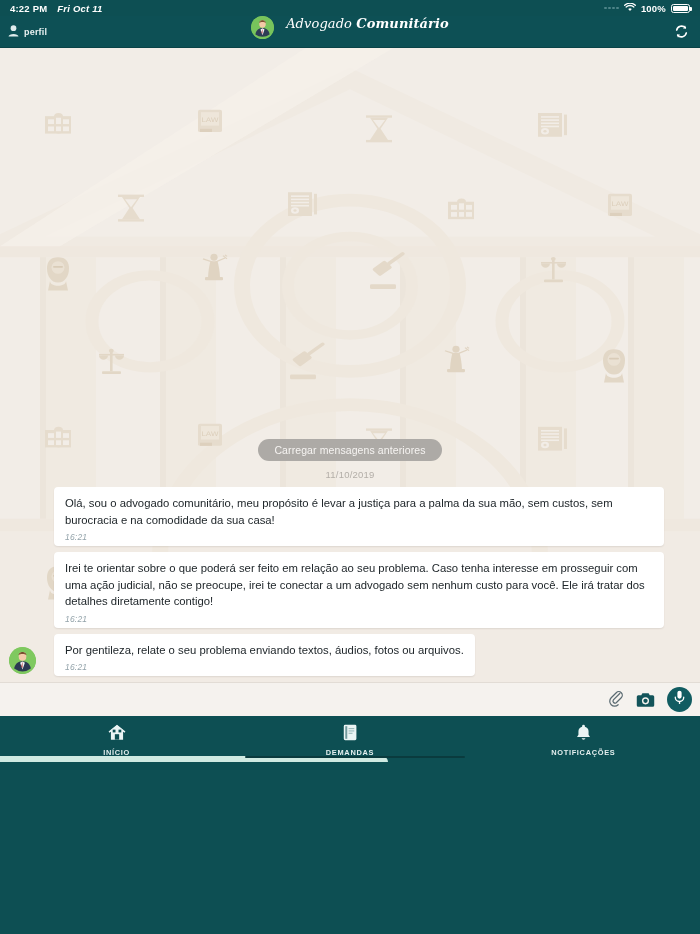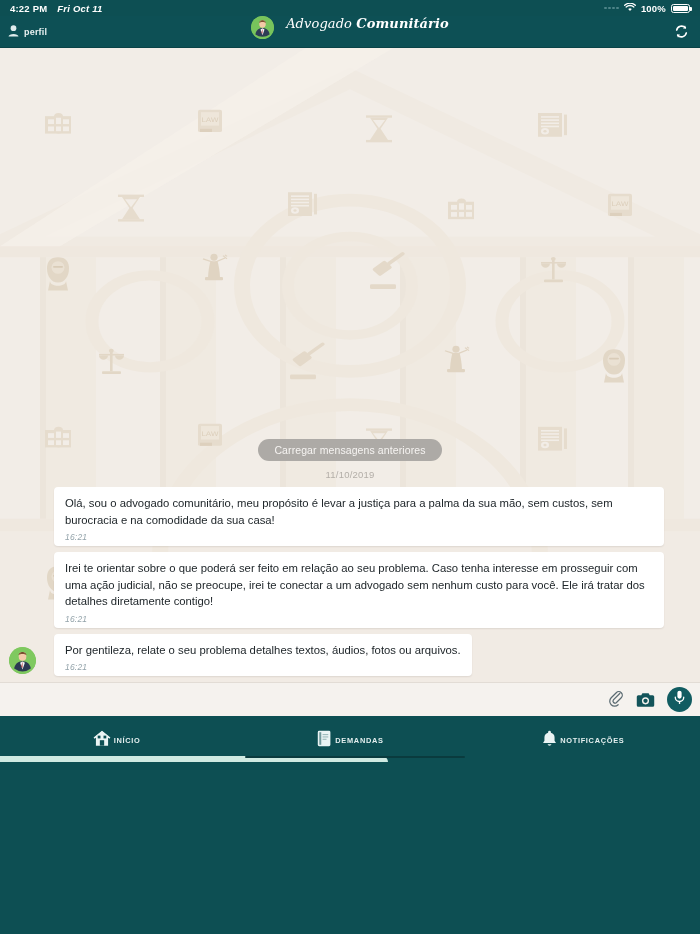--- a/index.html
+++ b/index.html
@@ -154,21 +154,21 @@
   }
 
   
   .bottomnav {
     flex: 0 0 46px; height: 46px;
     background: #0d4f53;
     display: flex; align-items: stretch;
     position: relative;
   }
   .navitem {
-    flex: 1 1 0; display: flex; flex-direction: row;
+    flex: 1 1 0; display: flex; flex-direction: column;
     align-items: center; justify-content: center; gap: 3px;
     cursor: pointer; padding-top: 2px;
   }
   .navitem .lbl {
     font-size: 7.4px; color: #e4efef; letter-spacing: .7px; font-weight: bold;
   }
   .home-ind { position: absolute; left: 0; right: 0; bottom: 0; height: 6px; }
   .home-ind .b1 {
     position: absolute; left: 0; bottom: 0; width: 388px; height: 6px;
     background: #cfeae2; border-top-right-radius: 7px;
@@ -412,21 +412,21 @@
               <path d="M12 12.6 c-4.2 0-6.9 2.7-7.4 6.6 a12 12 0 0 0 14.8 0 c-0.5-3.9-3.2-6.6-7.4-6.6z" fill="#2b3a52"></path>
               <path d="M12 12.9 l2.1 1.2 -2.1 6 -2.1-6z" fill="#f5f7f9"></path>
               <path d="M12 13.2 l0 5.6 -1.1-1.6z" fill="#a83737"></path>
               <ellipse cx="12" cy="8.4" rx="3.4" ry="3.9" fill="#f4cba9"></ellipse>
               <path d="M8.5 7.6 c0-3.1 7-3.1 7 0 c0.2-4.1-7.2-4.3-7 0z" fill="#6b4427"></path>
               <path d="M8.6 7.1 c1.6-1.3 5.2-1.3 6.8 0 c0.1-2.6-6.9-2.6-6.8 0z" fill="#7d5130"></path>
             </svg>
           </span>
         </div>
         <div class="bubble">
-          <p>Por gentileza, relate o seu problema detalhes textos, áudios, fotos ou arquivos.</p>
+          <p>Por gentileza, relate o seu problema enviando textos, áudios, fotos ou arquivos.</p>
           <div class="time">16:21</div>
         </div>
       </div>
 
     </div>
   </div>
 
   <div class="composer">
     <input class="composer-input" type="text" placeholder="Digite aqui..." style="">
     <span class="comp-btn">

